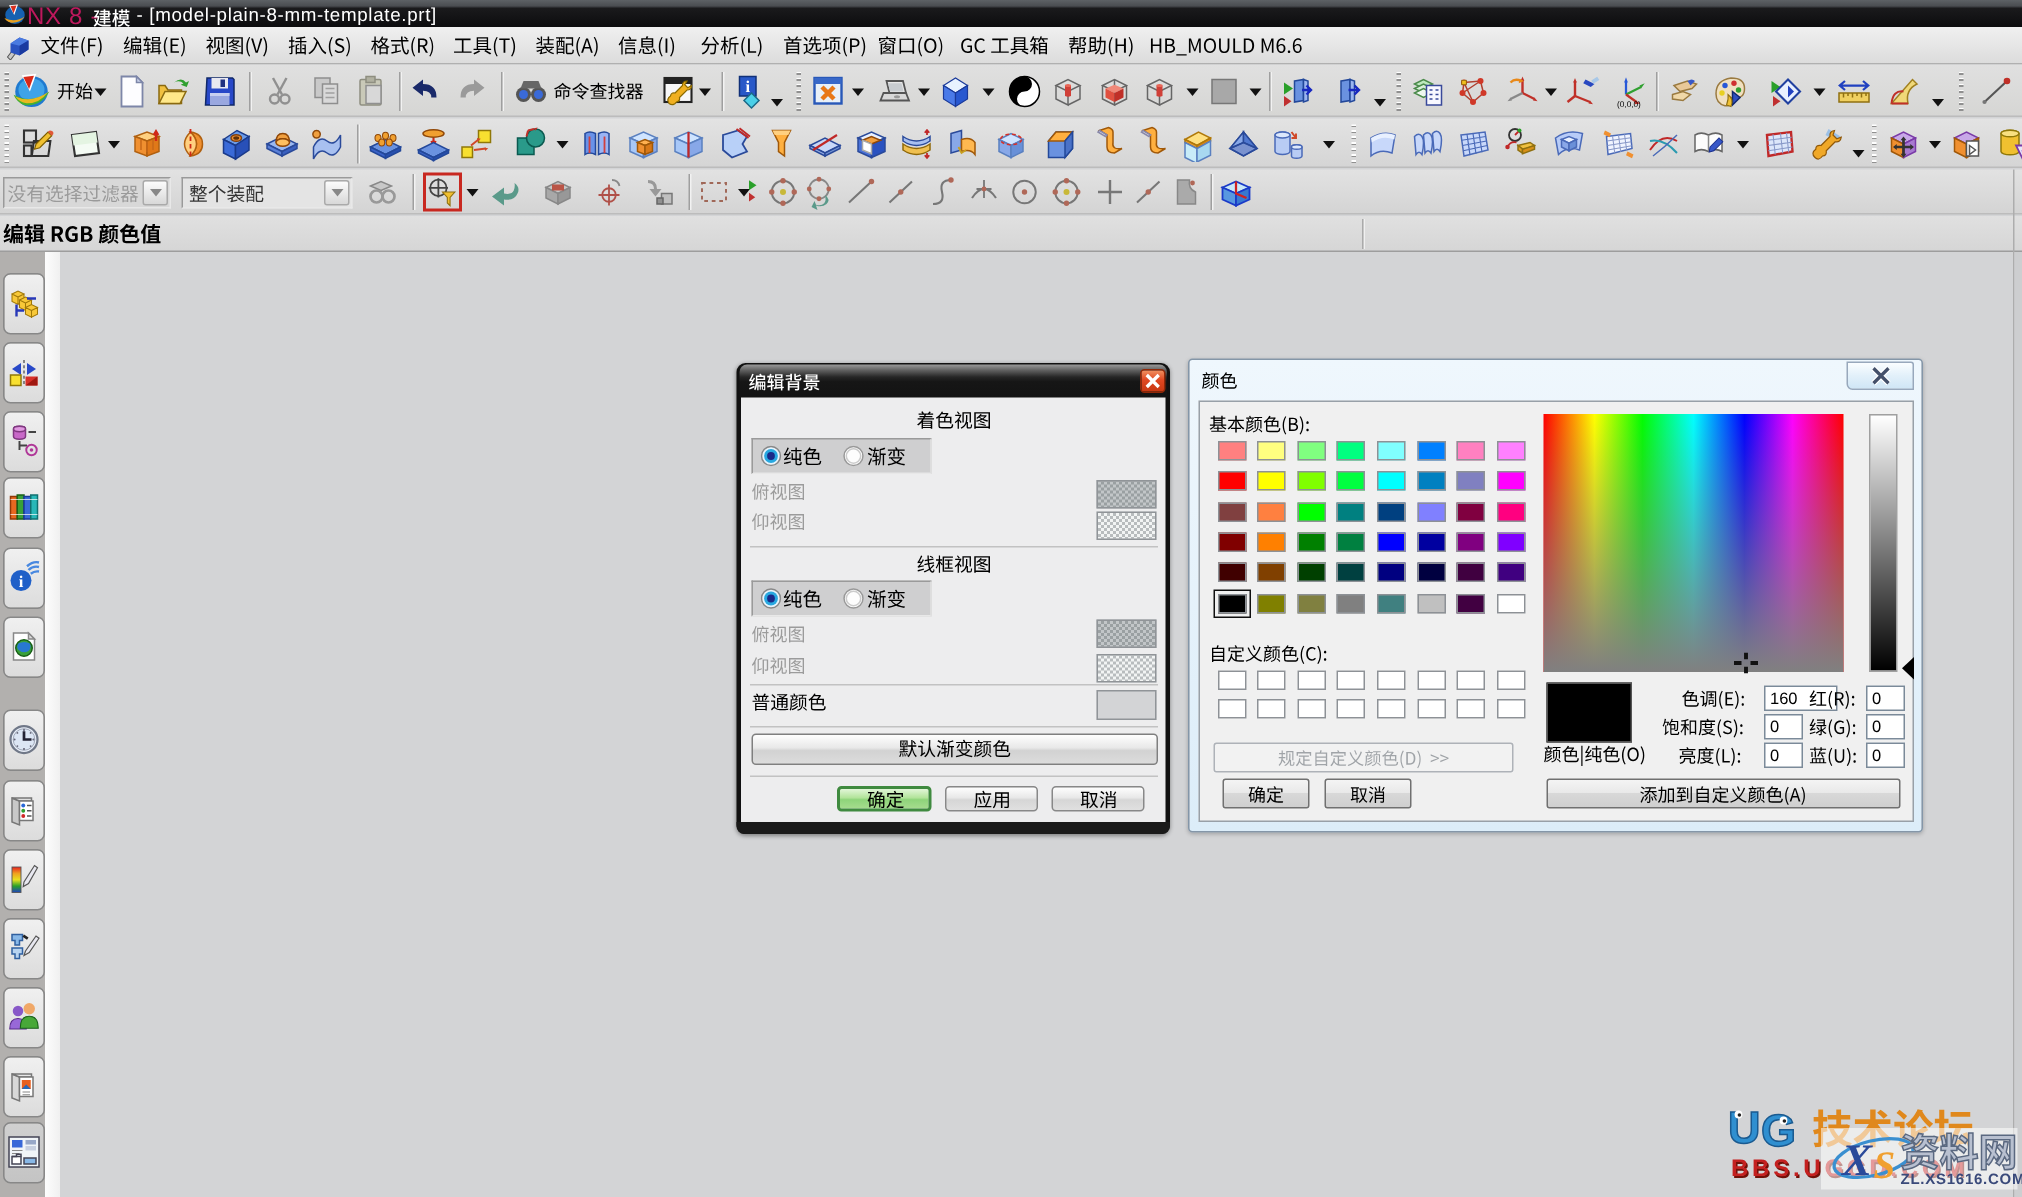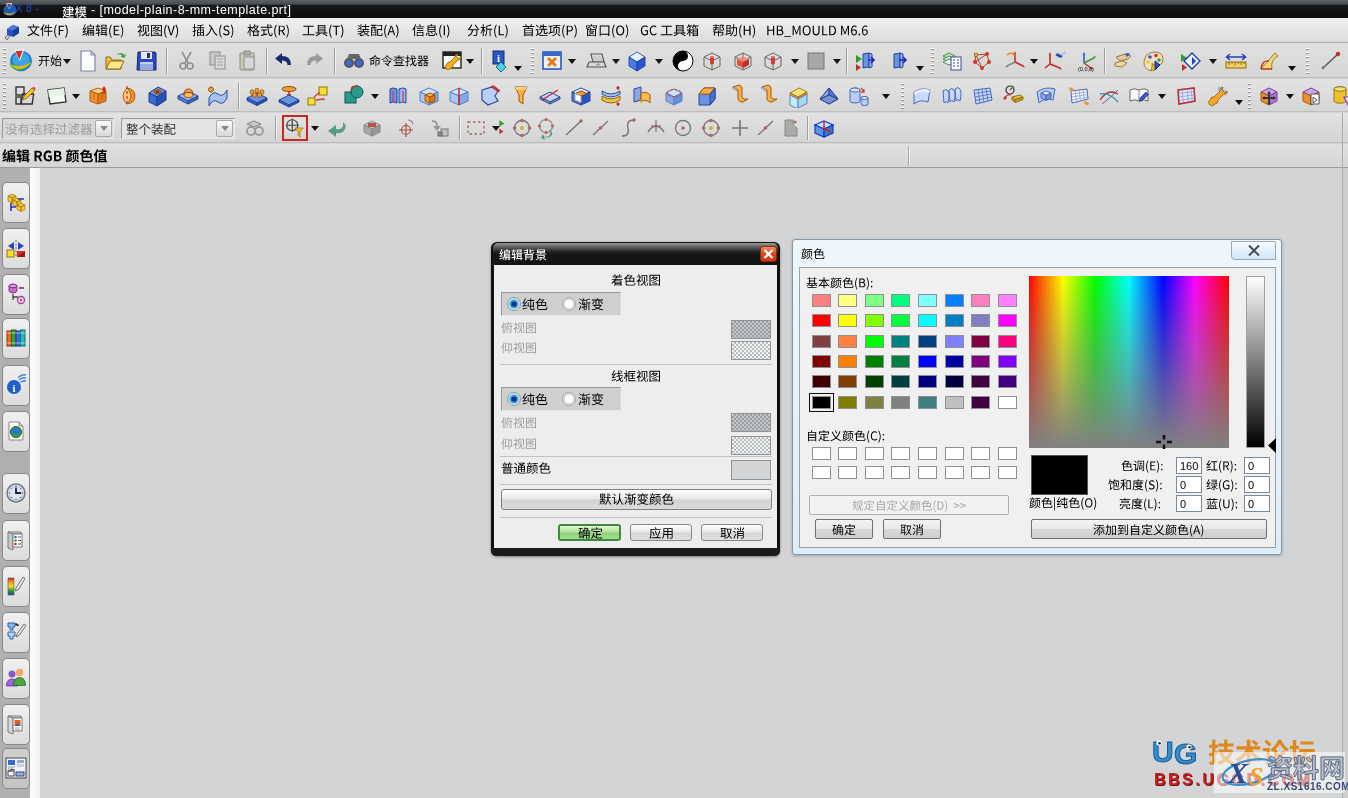--- a/index.html
+++ b/index.html
@@ -12,21 +12,21 @@
 .fld{position:absolute;background:#fff;border:1px solid #7b8a99;font-size:11px;color:#000;padding-left:3px;line-height:16px}
 </style></head><body>
 <div id="root">
     <div class="ab" style="left:0;top:0;width:1348px;height:18px;background:linear-gradient(#5d6165 0px,#4a4d51 4px,#1a1a1c 5.5px,#0c0c0e 18px)"></div>
     <svg class="ab" style="left:2px;top:2px" width="16" height="15" viewBox="0 0 16 15">
 <ellipse cx="8" cy="8" rx="6.5" ry="6" fill="#1560b0"></ellipse>
 <path d="M1 10 Q8 13.5 14.5 9 Q11 13.8 5 13 Q2 12.2 1 10Z" fill="#e8a020"></path>
 <path d="M4 1.5 L10 1 L7.5 8Z" fill="#fff"></path>
       <path d="M5 2 L9 1.7 L7 7Z" fill="#d83020"></path>
 </svg>
-    <div class="ab" style="left:8px;top:3px;font-size:10px;color:#1d4ed8;letter-spacing:0.45px">NX 8 -&nbsp;</div>
+    <div class="ab" style="left:18px;top:3px;font-size:16px;color:#be185d;letter-spacing:0.45px">NX 8 -&nbsp;</div>
     <svg style="position:absolute;left:62px;top:4.5px;" width="27" height="18">
       <path transform="translate(0,11.8)" d="M4.9 -9.6V-8.6H7.1V-7.9H4.2V-6.9H7.1V-6.1H4.8V-5.2H7.1V-4.4H4.7V-3.5H7.1V-2.7H4.2V-1.8H7.1V-0.7H8.2V-1.8H11.7V-2.7H8.2V-3.5H11.3V-4.4H8.2V-5.2H11.1V-6.9H11.8V-7.9H11.1V-9.6H8.2V-10.6H7.1V-9.6ZM8.2 -6.9H10V-6.1H8.2ZM8.2 -7.9V-8.6H10V-7.9ZM1.2 -4.7C1.2 -4.9 1.5 -5.1 1.8 -5.2H3.1C3 -4.2 2.7 -3.4 2.5 -2.6C2.2 -3.1 1.9 -3.6 1.7 -4.3L0.9 -4C1.2 -3 1.5 -2.2 2 -1.6C1.6 -0.8 1 -0.2 0.4 0.3C0.7 0.4 1.1 0.8 1.2 1.1C1.8 0.6 2.3 0 2.8 -0.7C4.1 0.5 5.8 0.8 8.1 0.8H11.6C11.7 0.5 11.9 -0.1 12.1 -0.3C11.3 -0.3 8.7 -0.3 8.1 -0.3C6.1 -0.3 4.4 -0.6 3.2 -1.7C3.7 -2.8 4.1 -4.3 4.3 -6.1L3.6 -6.3L3.4 -6.2H2.6C3.2 -7.2 3.8 -8.3 4.3 -9.5L3.6 -10L3.2 -9.8H0.8V-8.8H2.8C2.3 -7.7 1.7 -6.8 1.5 -6.5C1.3 -6.1 1 -5.7 0.7 -5.7C0.9 -5.4 1.1 -5 1.2 -4.7Z M18.6 -5.1H22.6V-4.4H18.6ZM18.6 -6.7H22.6V-6H18.6ZM21.6 -10.6V-9.6H19.9V-10.6H18.8V-9.6H17.1V-8.6H18.8V-7.8H19.9V-8.6H21.6V-7.8H22.7V-8.6H24.3V-9.6H22.7V-10.6ZM17.5 -7.5V-3.6H20C20 -3.2 19.9 -2.9 19.9 -2.6H16.8V-1.7H19.5C19 -0.8 18.2 -0.2 16.4 0.1C16.6 0.3 16.9 0.8 17 1.1C19.2 0.6 20.2 -0.3 20.7 -1.5C21.3 -0.2 22.4 0.6 23.9 1C24.1 0.8 24.4 0.3 24.6 0.1C23.4 -0.2 22.4 -0.8 21.8 -1.7H24.3V-2.6H21C21.1 -2.9 21.1 -3.2 21.2 -3.6H23.7V-7.5ZM14.6 -10.6V-8.2H13.1V-7.1H14.6V-6.9C14.2 -5.3 13.5 -3.5 12.8 -2.5C13 -2.2 13.3 -1.7 13.4 -1.4C13.8 -2 14.2 -2.9 14.6 -4V1H15.7V-5.1C16 -4.5 16.3 -3.8 16.5 -3.4L17.2 -4.2C17 -4.6 16 -6.2 15.7 -6.6V-7.1H16.9V-8.2H15.7V-10.6Z" fill="#fff"></path>
     </svg>
     <div class="ab" style="left:91px;top:3px;font-size:12.5px;color:#fff;letter-spacing:0.45px">- [model-plain-8-mm-template.prt]</div>
     <div class="ab" style="left:0;top:18px;width:1348px;height:25px;background:linear-gradient(#f0f0f0,#dcdcdc);border-bottom:1px solid #b0b0b0"></div>
     <svg class="ab" style="left:3px;top:21px" width="18" height="19" viewBox="0 0 18 19">
 <path d="M2 17 l3 -4 2 2 -3 4z" fill="#c8c8c8" stroke="#555" stroke-width="0.7"></path>
 <path d="M4 8 l6 -4 6 2 0 6 -6 4 -6 -2z" fill="#2a52c0"></path>
 <path d="M4 8 l6 -4 6 2 -6 3.5z" fill="#4a7ae0"></path>
 <path d="M10 9.5 l6 -3.5 0 6 -6 4z" fill="#1a3aa0"></path>
@@ -1025,21 +1025,21 @@
     <svg class="ab" style="left:1267px;top:438px" width="10" height="16">
       <path d="M9 0 L1 7.5 L9 15Z" fill="#000"></path>
     </svg>
     <div class="ab" style="left:1031px;top:455px;width:57px;height:40px;background:#000;border:1px solid #555"></div>
     <svg style="position:absolute;left:1029px;top:496px;" width="70" height="17">
       <path transform="translate(0,11.3)" d="M8.4 -6.1C8.4 -1.8 8.2 -0.4 5.2 0.4C5.3 0.5 5.5 0.8 5.6 1C8.8 0.1 9.1 -1.5 9.1 -6.1ZM4.8 -5.5C4.1 -4.9 2.9 -4.4 1.9 -4.1C2.1 -3.9 2.3 -3.6 2.5 -3.5C3.5 -3.8 4.8 -4.5 5.5 -5.2ZM5.2 -2.2C4.5 -1.2 3 -0.4 1.6 0C1.8 0.2 2 0.5 2.1 0.7C3.7 0.1 5.1 -0.8 6 -1.9ZM8.9 -0.9C9.7 -0.4 10.6 0.4 11 1L11.5 0.4C11.1 -0.1 10.1 -0.9 9.4 -1.4ZM6.4 -7.3V-1.6H7.2V-6.6H10.2V-1.7H11V-7.3H8.7C8.9 -7.7 9 -8.2 9.2 -8.6H11.4V-9.3H6.2V-8.6H8.4C8.3 -8.2 8.1 -7.7 8 -7.3ZM2.7 -9.9C2.9 -9.6 3 -9.2 3.2 -8.9H0.8V-8.1H6V-8.9H4C3.9 -9.2 3.7 -9.7 3.5 -10.1ZM5 -3.9C4.3 -3.2 3 -2.5 1.8 -2.1C1.9 -2.7 1.9 -3.3 1.9 -3.9V-5.7H5.9V-6.4H4.7C4.9 -6.8 5.2 -7.4 5.4 -7.8L4.7 -8C4.5 -7.6 4.2 -6.9 3.9 -6.4H2.3L3 -6.6C2.9 -7 2.6 -7.6 2.3 -8.1L1.6 -7.8C1.9 -7.4 2.1 -6.8 2.2 -6.4H1.1V-3.9C1.1 -2.6 1 -0.8 0.4 0.5C0.6 0.6 0.9 0.8 1.1 1C1.5 0.1 1.7 -1 1.8 -2C2 -1.9 2.2 -1.6 2.3 -1.4C3.6 -1.9 4.9 -2.7 5.7 -3.6Z M17.7 -5.9V-3.8H14.9V-5.9ZM18.6 -5.9H21.4V-3.8H18.6ZM19.2 -8.2C18.8 -7.7 18.4 -7.2 17.9 -6.8H14.7C15.2 -7.2 15.6 -7.7 16 -8.2ZM16.2 -10.1C15.4 -8.5 13.9 -7 12.5 -6.1C12.6 -5.9 12.9 -5.5 13 -5.3C13.3 -5.5 13.7 -5.8 14 -6.1V-1C14 0.4 14.6 0.8 16.5 0.8C17 0.8 20.7 0.8 21.2 0.8C23 0.8 23.3 0.2 23.6 -1.7C23.3 -1.7 22.9 -1.8 22.7 -2C22.5 -0.4 22.4 -0.1 21.2 -0.1C20.4 -0.1 17.1 -0.1 16.5 -0.1C15.2 -0.1 14.9 -0.2 14.9 -1V-3H21.4V-2.4H22.3V-6.8H19C19.6 -7.3 20.1 -8 20.5 -8.7L20 -9.1L19.8 -9H16.6C16.8 -9.3 16.9 -9.6 17.1 -9.8Z M25.2 3.3H26V-10.1H25.2Z M27.8 -0.7 28 0.2C29.1 -0.1 30.6 -0.5 32.1 -0.8L32 -1.6C30.5 -1.2 28.9 -0.9 27.8 -0.7ZM28 -5.1C28.2 -5.2 28.5 -5.2 30 -5.4C29.5 -4.6 29 -4 28.8 -3.8C28.4 -3.3 28.1 -3 27.8 -3C27.9 -2.8 28.1 -2.4 28.1 -2.2C28.4 -2.3 28.8 -2.4 32 -3.1C32 -3.3 32 -3.6 32 -3.9L29.4 -3.4C30.3 -4.5 31.3 -5.8 32.1 -7.1L31.3 -7.5C31.1 -7.1 30.8 -6.6 30.6 -6.2L28.9 -6C29.6 -7.1 30.3 -8.4 30.9 -9.7L30 -10.1C29.6 -8.6 28.7 -7.1 28.4 -6.7C28.1 -6.3 27.9 -6 27.7 -5.9C27.8 -5.7 28 -5.3 28 -5.1ZM32.5 -6.5V-2.4H34.9V-0.8C34.9 0.3 35 0.5 35.3 0.7C35.5 0.8 35.9 0.9 36.2 0.9C36.4 0.9 37 0.9 37.2 0.9C37.5 0.9 37.9 0.9 38.1 0.8C38.4 0.7 38.5 0.6 38.6 0.3C38.7 0.1 38.8 -0.5 38.8 -1C38.5 -1.1 38.2 -1.2 38 -1.4C38 -0.9 37.9 -0.5 37.9 -0.3C37.9 -0.1 37.8 -0 37.7 0C37.5 0 37.4 0 37.2 0C36.9 0 36.6 0 36.4 0C36.2 0 36.1 0 36 -0C35.8 -0.1 35.8 -0.3 35.8 -0.7V-2.4H37.3V-1.6H38.2V-6.5H37.3V-3.3H35.8V-7.6H38.7V-8.5H35.8V-10.1H34.9V-8.5H32.2V-7.6H34.9V-3.3H33.3V-6.5Z M44.9 -5.9V-3.8H42.2V-5.9ZM45.8 -5.9H48.7V-3.8H45.8ZM46.4 -8.2C46.1 -7.7 45.6 -7.2 45.2 -6.8H42C42.5 -7.2 42.9 -7.7 43.3 -8.2ZM43.5 -10.1C42.6 -8.5 41.2 -7 39.7 -6.1C39.9 -5.9 40.1 -5.5 40.2 -5.3C40.6 -5.5 40.9 -5.8 41.3 -6.1V-1C41.3 0.4 41.9 0.8 43.8 0.8C44.2 0.8 47.9 0.8 48.4 0.8C50.2 0.8 50.6 0.2 50.8 -1.7C50.5 -1.7 50.2 -1.8 49.9 -2C49.8 -0.4 49.6 -0.1 48.4 -0.1C47.6 -0.1 44.4 -0.1 43.7 -0.1C42.4 -0.1 42.2 -0.2 42.2 -1V-3H48.7V-2.4H49.6V-6.8H46.3C46.8 -7.3 47.4 -8 47.8 -8.7L47.2 -9.1L47 -9H43.8C44 -9.3 44.2 -9.6 44.3 -9.8Z M54.1 2.4 54.8 2.1C53.7 0.3 53.3 -1.7 53.3 -3.7C53.3 -5.8 53.7 -7.8 54.8 -9.5L54.1 -9.8C53 -8 52.3 -6.1 52.3 -3.7C52.3 -1.4 53 0.6 54.1 2.4Z M59.7 0.2C62 0.2 63.5 -1.6 63.5 -4.4C63.5 -7.2 62 -9 59.7 -9C57.5 -9 56 -7.2 56 -4.4C56 -1.6 57.5 0.2 59.7 0.2ZM59.7 -0.8C58.2 -0.8 57.1 -2.2 57.1 -4.4C57.1 -6.6 58.2 -8 59.7 -8C61.3 -8 62.4 -6.6 62.4 -4.4C62.4 -2.2 61.3 -0.8 59.7 -0.8Z M65.4 2.4C66.5 0.6 67.2 -1.4 67.2 -3.7C67.2 -6.1 66.5 -8 65.4 -9.8L64.7 -9.5C65.7 -7.8 66.3 -5.8 66.3 -3.7C66.3 -1.7 65.7 0.3 64.7 2.1Z" fill="#000"></path>
     </svg>
     <svg style="position:absolute;left:1121px;top:459px;" width="44" height="17">
       <path transform="translate(0,11.3)" d="M5.7 -5.9V-3.8H2.9V-5.9ZM6.6 -5.9H9.4V-3.8H6.6ZM7.2 -8.2C6.8 -7.7 6.4 -7.2 5.9 -6.8H2.7C3.2 -7.2 3.6 -7.7 4 -8.2ZM4.2 -10.1C3.4 -8.5 1.9 -7 0.5 -6.1C0.6 -5.9 0.9 -5.5 1 -5.3C1.3 -5.5 1.7 -5.8 2 -6.1V-1C2 0.4 2.6 0.8 4.5 0.8C5 0.8 8.7 0.8 9.2 0.8C11 0.8 11.3 0.2 11.6 -1.7C11.3 -1.7 10.9 -1.8 10.7 -2C10.5 -0.4 10.4 -0.1 9.2 -0.1C8.4 -0.1 5.1 -0.1 4.5 -0.1C3.2 -0.1 2.9 -0.2 2.9 -1V-3H9.4V-2.4H10.3V-6.8H7C7.6 -7.3 8.1 -8 8.5 -8.7L8 -9.1L7.8 -9H4.6C4.8 -9.3 4.9 -9.6 5.1 -9.8Z M13.3 -9.3C13.9 -8.7 14.7 -7.9 15.1 -7.4L15.7 -8C15.3 -8.5 14.5 -9.3 13.8 -9.8ZM12.5 -6.3V-5.4H14.2V-1.3C14.2 -0.6 13.8 -0.2 13.5 0C13.7 0.1 14 0.4 14.1 0.6C14.3 0.4 14.5 0.2 16.1 -1.1C16 -0.5 15.7 0 15.4 0.5C15.6 0.6 15.9 0.8 16.1 0.9C17.2 -0.7 17.4 -3.2 17.4 -5.1V-8.7H22.3V-0.1C22.3 0 22.2 0.1 22 0.1C21.9 0.1 21.3 0.1 20.7 0.1C20.8 0.3 20.9 0.7 21 0.9C21.8 0.9 22.3 0.9 22.7 0.8C23 0.6 23.1 0.4 23.1 -0.1V-9.5H16.6V-5.1C16.6 -3.9 16.6 -2.6 16.2 -1.4C16.1 -1.5 16 -1.8 16 -2L15.1 -1.3V-6.3ZM19.4 -8.4V-7.4H18.1V-6.7H19.4V-5.4H17.9V-4.8H21.8V-5.4H20.2V-6.7H21.5V-7.4H20.2V-8.4ZM18.1 -3.8V-0.4H18.8V-1H21.4V-3.8ZM18.8 -3.1H20.7V-1.7H18.8Z M26.9 2.4 27.5 2.1C26.5 0.3 26 -1.7 26 -3.7C26 -5.8 26.5 -7.8 27.5 -9.5L26.9 -9.8C25.8 -8 25.1 -6.1 25.1 -3.7C25.1 -1.4 25.8 0.6 26.9 2.4Z M29.3 0H34.5V-0.9H30.4V-4.2H33.7V-5.1H30.4V-7.9H34.3V-8.8H29.3Z M36.3 2.4C37.4 0.6 38.1 -1.4 38.1 -3.7C38.1 -6.1 37.4 -8 36.3 -9.8L35.6 -9.5C36.7 -7.8 37.2 -5.8 37.2 -3.7C37.2 -1.7 36.7 0.3 35.6 2.1Z M40.8 -4.7C41.3 -4.7 41.6 -5 41.6 -5.5C41.6 -6 41.3 -6.4 40.8 -6.4C40.4 -6.4 40.1 -6 40.1 -5.5C40.1 -5 40.4 -4.7 40.8 -4.7ZM40.8 0.2C41.3 0.2 41.6 -0.2 41.6 -0.7C41.6 -1.2 41.3 -1.5 40.8 -1.5C40.4 -1.5 40.1 -1.2 40.1 -0.7C40.1 -0.2 40.4 0.2 40.8 0.2Z" fill="#000"></path>
     </svg>
-    <div class="fld" style="left:1176px;top:457px;width:26px;height:17px">160</div>
+    <div class="fld" style="left:1176px;top:457px;width:49px;height:17px">160</div>
     <svg style="position:absolute;left:1206px;top:459px;" width="33" height="17">
       <path transform="translate(0,11.3)" d="M0.5 -0.6 0.6 0.3C1.8 0 3.3 -0.3 4.8 -0.6L4.7 -1.5C3.1 -1.2 1.5 -0.8 0.5 -0.6ZM0.7 -5.1C0.9 -5.2 1.2 -5.2 2.8 -5.4C2.2 -4.7 1.7 -4.1 1.5 -3.9C1.1 -3.4 0.8 -3.1 0.5 -3.1C0.6 -2.8 0.7 -2.4 0.8 -2.2C1.1 -2.4 1.5 -2.4 4.8 -3C4.8 -3.2 4.8 -3.5 4.8 -3.8L2.1 -3.4C3.1 -4.4 4.1 -5.7 5 -7.1L4.2 -7.6C3.9 -7.1 3.6 -6.7 3.4 -6.3L1.7 -6.1C2.5 -7.2 3.3 -8.4 3.9 -9.7L3 -10.1C2.4 -8.6 1.4 -7.1 1.1 -6.7C0.9 -6.3 0.6 -6 0.4 -6C0.5 -5.7 0.7 -5.3 0.7 -5.1ZM4.9 -0.7V0.2H11.5V-0.7H8.7V-8.1H11.2V-9H5.1V-8.1H7.7V-0.7Z M14.9 2.4 15.5 2.1C14.5 0.3 14 -1.7 14 -3.7C14 -5.8 14.5 -7.8 15.5 -9.5L14.9 -9.8C13.8 -8 13.1 -6.1 13.1 -3.7C13.1 -1.4 13.8 0.6 14.9 2.4Z M18.4 -4.6V-7.9H19.8C21.2 -7.9 22 -7.5 22 -6.3C22 -5.2 21.2 -4.6 19.8 -4.6ZM22.1 0H23.3L21.1 -3.9C22.3 -4.1 23.1 -5 23.1 -6.3C23.1 -8.2 21.8 -8.8 20 -8.8H17.3V0H18.4V-3.7H20Z M24.9 2.4C26 0.6 26.6 -1.4 26.6 -3.7C26.6 -6.1 26 -8 24.9 -9.8L24.2 -9.5C25.2 -7.8 25.7 -5.8 25.7 -3.7C25.7 -1.7 25.2 0.3 24.2 2.1Z M29.4 -4.7C29.8 -4.7 30.2 -5 30.2 -5.5C30.2 -6 29.8 -6.4 29.4 -6.4C29 -6.4 28.6 -6 28.6 -5.5C28.6 -5 29 -4.7 29.4 -4.7ZM29.4 0.2C29.8 0.2 30.2 -0.2 30.2 -0.7C30.2 -1.2 29.8 -1.5 29.4 -1.5C29 -1.5 28.6 -1.2 28.6 -0.7C28.6 -0.2 29 0.2 29.4 0.2Z" fill="#000"></path>
     </svg>
     <div class="fld" style="left:1244px;top:457px;width:26px;height:17px">0</div>
     <svg style="position:absolute;left:1108px;top:478px;" width="56" height="17">
       <path transform="translate(0,11.3)" d="M6.4 -10.1C6 -8.6 5.2 -7.2 4.4 -6.3C4.5 -6.1 4.8 -5.7 4.8 -5.5C5.1 -5.8 5.3 -6.1 5.5 -6.4V-0.7C5.5 0.4 5.9 0.7 7.2 0.7C7.5 0.7 9.7 0.7 10 0.7C11.1 0.7 11.4 0.3 11.5 -1.2C11.3 -1.2 10.9 -1.4 10.7 -1.5C10.7 -0.3 10.5 -0.1 9.9 -0.1C9.5 -0.1 7.6 -0.1 7.2 -0.1C6.5 -0.1 6.3 -0.2 6.3 -0.7V-3H8.9V-6.6H5.7C5.9 -7 6.2 -7.4 6.4 -7.9H10C10 -4.4 9.9 -3.2 9.8 -2.9C9.7 -2.8 9.6 -2.7 9.4 -2.7C9.2 -2.7 8.8 -2.7 8.3 -2.8C8.4 -2.6 8.5 -2.2 8.5 -2C9 -2 9.5 -2 9.8 -2C10.1 -2 10.3 -2.1 10.5 -2.4C10.8 -2.8 10.8 -4.1 10.8 -8.3C10.8 -8.4 10.8 -8.7 10.8 -8.7H6.8C6.9 -9.1 7.1 -9.5 7.2 -9.9ZM1.8 -10.1C1.6 -8.3 1.1 -6.5 0.4 -5.4C0.6 -5.3 0.9 -5 1 -4.8C1.5 -5.5 1.8 -6.4 2.1 -7.4H3.7C3.6 -6.8 3.3 -6.2 3.1 -5.8L3.8 -5.5C4.2 -6.2 4.5 -7.2 4.8 -8.1L4.2 -8.2L4.1 -8.2H2.3C2.4 -8.7 2.6 -9.3 2.7 -9.9ZM2.1 0.9V0.8C2.2 0.6 2.6 0.3 4.5 -1.3C4.4 -1.5 4.3 -1.8 4.2 -2L2.9 -1V-5.8H2.1V-1C2.1 -0.4 1.8 0 1.6 0.2C1.7 0.3 2 0.7 2.1 0.9ZM6.3 -5.8H8.1V-3.7H6.3Z M18.4 -9V0.4H19.2V-0.6H21.9V0.3H22.8V-9ZM19.2 -1.4V-8.1H21.9V-1.4ZM17.3 -10C16.2 -9.5 14.3 -9.2 12.7 -9C12.8 -8.8 12.9 -8.4 13 -8.2C13.6 -8.3 14.3 -8.4 15 -8.5V-6.5H12.6V-5.7H14.7C14.2 -4.2 13.2 -2.5 12.3 -1.6C12.5 -1.4 12.7 -1 12.8 -0.8C13.6 -1.6 14.4 -3 15 -4.4V0.9H15.9V-4.4C16.4 -3.7 17 -2.8 17.3 -2.3L17.9 -3C17.6 -3.4 16.3 -4.9 15.9 -5.4V-5.7H18V-6.5H15.9V-8.7C16.6 -8.9 17.3 -9 17.9 -9.3Z M28.6 -7.7V-6.7H26.7V-5.9H28.6V-3.9H33.3V-5.9H35.2V-6.7H33.3V-7.7H32.4V-6.7H29.5V-7.7ZM32.4 -5.9V-4.7H29.5V-5.9ZM33.1 -2.4C32.6 -1.8 31.8 -1.3 30.9 -0.9C30.1 -1.3 29.4 -1.8 28.9 -2.4ZM26.9 -3.2V-2.4H28.4L28 -2.3C28.5 -1.6 29.2 -1 30 -0.6C28.8 -0.2 27.6 0 26.3 0.1C26.4 0.3 26.6 0.7 26.7 0.9C28.2 0.7 29.6 0.4 30.9 -0.1C32.1 0.4 33.5 0.8 35 1C35.1 0.7 35.4 0.4 35.5 0.2C34.2 0.1 33 -0.2 31.9 -0.6C33 -1.1 33.9 -1.9 34.4 -2.9L33.8 -3.2L33.7 -3.2ZM29.7 -9.9C29.8 -9.6 30 -9.2 30.2 -8.9H25.5V-5.6C25.5 -3.8 25.4 -1.3 24.4 0.6C24.7 0.6 25.1 0.8 25.2 1C26.3 -0.9 26.4 -3.7 26.4 -5.6V-8H35.4V-8.9H31.2C31 -9.3 30.8 -9.8 30.6 -10.1Z M38.9 2.4 39.5 2.1C38.5 0.3 38 -1.7 38 -3.7C38 -5.8 38.5 -7.8 39.5 -9.5L38.9 -9.8C37.8 -8 37.1 -6.1 37.1 -3.7C37.1 -1.4 37.8 0.6 38.9 2.4Z M43.7 0.2C45.5 0.2 46.7 -0.9 46.7 -2.3C46.7 -3.6 45.9 -4.2 44.9 -4.7L43.6 -5.2C42.9 -5.5 42.2 -5.8 42.2 -6.7C42.2 -7.5 42.8 -8 43.8 -8C44.6 -8 45.3 -7.7 45.8 -7.2L46.4 -7.9C45.8 -8.5 44.9 -9 43.8 -9C42.2 -9 41 -8 41 -6.6C41 -5.3 42 -4.7 42.8 -4.4L44.1 -3.8C44.9 -3.4 45.6 -3.2 45.6 -2.2C45.6 -1.4 44.9 -0.8 43.7 -0.8C42.8 -0.8 41.9 -1.2 41.3 -1.9L40.6 -1.1C41.4 -0.3 42.5 0.2 43.7 0.2Z M48.4 2.4C49.5 0.6 50.2 -1.4 50.2 -3.7C50.2 -6.1 49.5 -8 48.4 -9.8L47.7 -9.5C48.7 -7.8 49.3 -5.8 49.3 -3.7C49.3 -1.7 48.7 0.3 47.7 2.1Z M52.9 -4.7C53.4 -4.7 53.7 -5 53.7 -5.5C53.7 -6 53.4 -6.4 52.9 -6.4C52.5 -6.4 52.1 -6 52.1 -5.5C52.1 -5 52.5 -4.7 52.9 -4.7ZM52.9 0.2C53.4 0.2 53.7 -0.2 53.7 -0.7C53.7 -1.2 53.4 -1.5 52.9 -1.5C52.5 -1.5 52.1 -1.2 52.1 -0.7C52.1 -0.2 52.5 0.2 52.9 0.2Z" fill="#000"></path>
     </svg>
     <div class="fld" style="left:1176px;top:476px;width:26px;height:17px">0</div>
     <svg style="position:absolute;left:1206px;top:478px;" width="33" height="17">
       <path transform="translate(0,11.3)" d="M5 -4.2C5.6 -3.7 6.2 -3 6.5 -2.6L7.1 -3.1C6.8 -3.5 6.2 -4.2 5.6 -4.6ZM0.5 -0.6 0.7 0.2C1.7 -0.1 3 -0.5 4.3 -0.9L4.1 -1.7C2.8 -1.3 1.4 -0.9 0.5 -0.6ZM5.3 -9.6V-8.8H9.8L9.7 -7.8H5.5V-7.1H9.7L9.6 -5.9H4.9V-5.1H7.7V-2.8C6.5 -2.1 5.3 -1.3 4.5 -0.8L5 -0.1C5.8 -0.6 6.8 -1.3 7.7 -2V-0C7.7 0.1 7.7 0.1 7.5 0.1C7.4 0.1 6.9 0.2 6.4 0.1C6.5 0.4 6.6 0.7 6.7 0.9C7.4 0.9 7.8 0.9 8.1 0.8C8.4 0.6 8.5 0.4 8.5 -0V-2.2C9.2 -1.2 10.1 -0.4 11.1 0C11.2 -0.2 11.5 -0.5 11.7 -0.7C10.7 -1 9.9 -1.6 9.2 -2.4C9.9 -2.9 10.8 -3.6 11.4 -4.1L10.7 -4.6C10.2 -4.1 9.5 -3.4 8.9 -3C8.7 -3.1 8.6 -3.3 8.5 -3.6V-5.1H11.5V-5.9H10.5C10.6 -7.1 10.6 -8.5 10.7 -9.6L10 -9.6L9.9 -9.6ZM0.7 -5.1C0.9 -5.2 1.2 -5.2 2.5 -5.4C2 -4.6 1.6 -4 1.4 -3.8C1 -3.4 0.8 -3.1 0.5 -3C0.6 -2.8 0.7 -2.4 0.8 -2.2C1 -2.3 1.4 -2.4 4.2 -3C4.2 -3.2 4.2 -3.5 4.2 -3.8L2 -3.4C2.9 -4.5 3.8 -5.8 4.5 -7.1L3.7 -7.5C3.5 -7.1 3.3 -6.6 3 -6.2L1.6 -6.1C2.3 -7.1 3 -8.4 3.5 -9.7L2.6 -10.1C2.1 -8.6 1.3 -7.1 1.1 -6.7C0.8 -6.3 0.6 -6 0.4 -6C0.5 -5.7 0.7 -5.3 0.7 -5.1Z M14.9 2.4 15.5 2.1C14.5 0.3 14 -1.7 14 -3.7C14 -5.8 14.5 -7.8 15.5 -9.5L14.9 -9.8C13.8 -8 13.1 -6.1 13.1 -3.7C13.1 -1.4 13.8 0.6 14.9 2.4Z M20.7 0.2C21.9 0.2 22.9 -0.3 23.4 -0.9V-4.6H20.5V-3.6H22.4V-1.3C22.1 -1 21.5 -0.8 20.8 -0.8C18.9 -0.8 17.9 -2.2 17.9 -4.4C17.9 -6.6 19 -8 20.8 -8C21.7 -8 22.3 -7.6 22.7 -7.2L23.3 -7.9C22.8 -8.4 22 -9 20.8 -9C18.5 -9 16.8 -7.2 16.8 -4.4C16.8 -1.5 18.4 0.2 20.7 0.2Z M25.5 2.4C26.6 0.6 27.3 -1.4 27.3 -3.7C27.3 -6.1 26.6 -8 25.5 -9.8L24.8 -9.5C25.9 -7.8 26.4 -5.8 26.4 -3.7C26.4 -1.7 25.9 0.3 24.8 2.1Z M30 -4.7C30.5 -4.7 30.8 -5 30.8 -5.5C30.8 -6 30.5 -6.4 30 -6.4C29.6 -6.4 29.3 -6 29.3 -5.5C29.3 -5 29.6 -4.7 30 -4.7ZM30 0.2C30.5 0.2 30.8 -0.2 30.8 -0.7C30.8 -1.2 30.5 -1.5 30 -1.5C29.6 -1.5 29.3 -1.2 29.3 -0.7C29.3 -0.2 29.6 0.2 30 0.2Z" fill="#000"></path>

